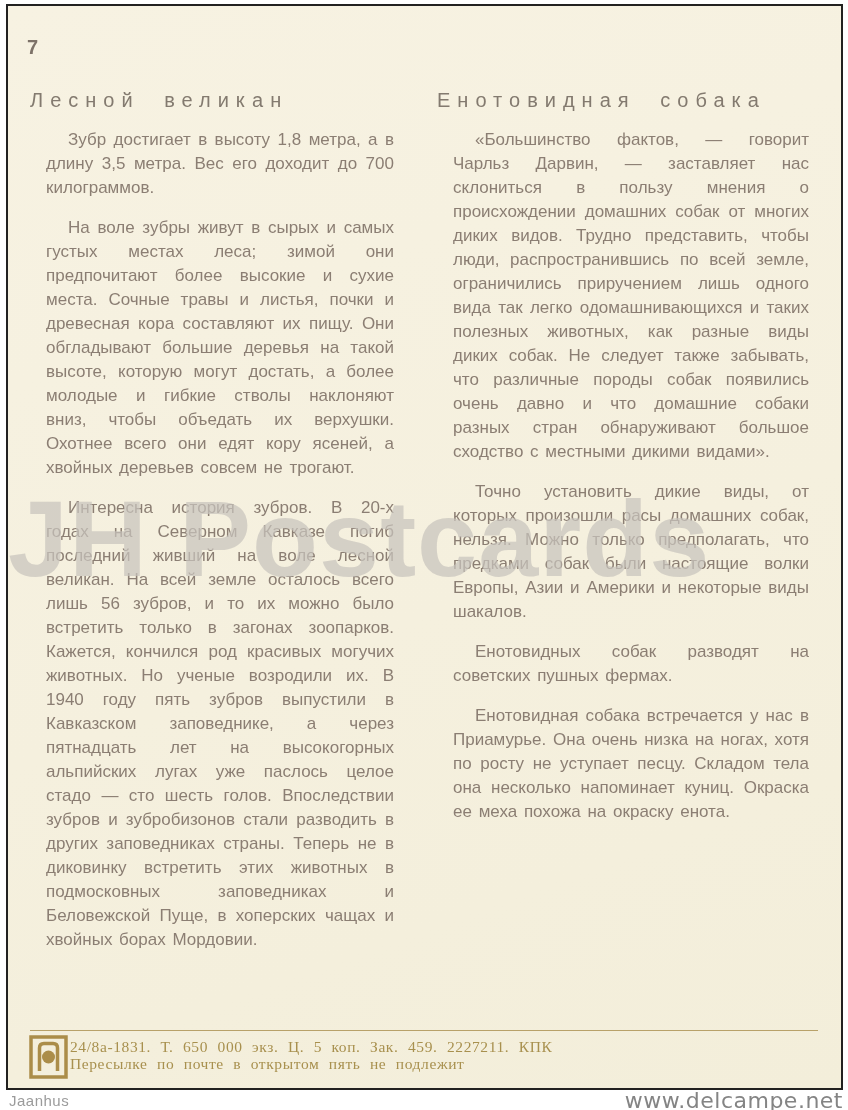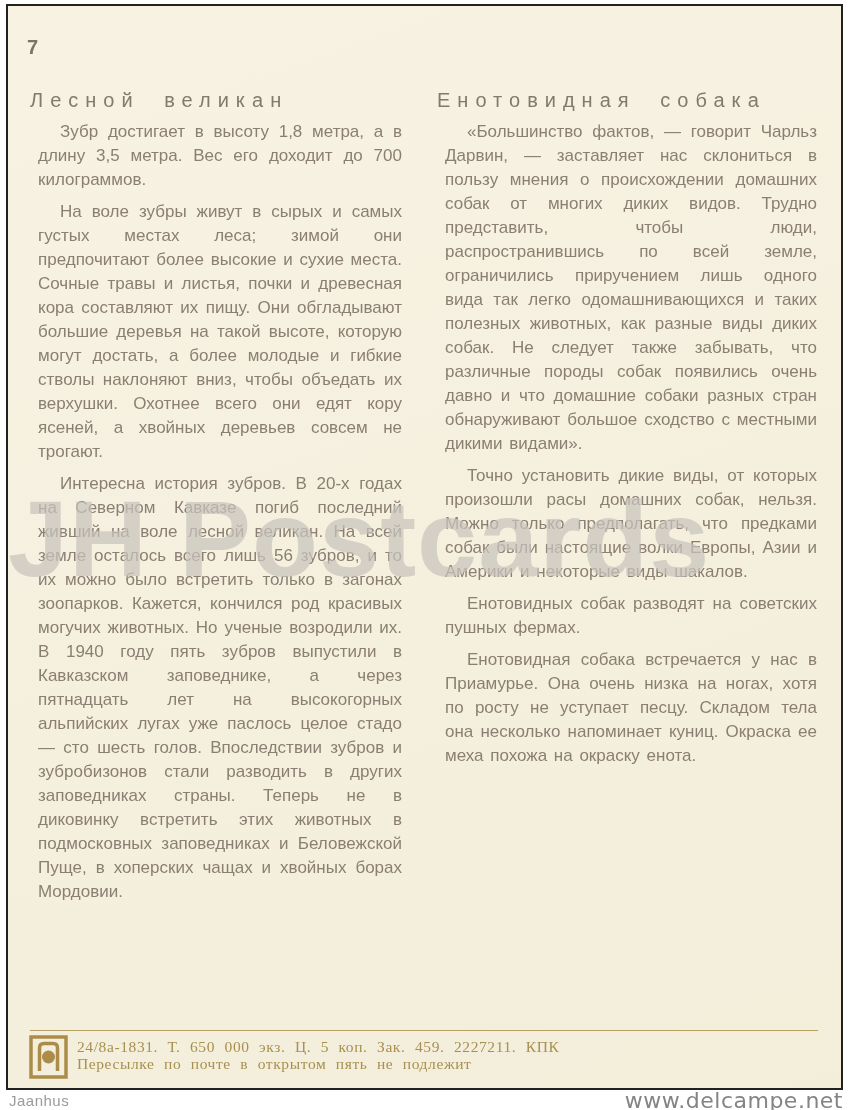--- a/index.html
+++ b/index.html
@@ -32,21 +32,21 @@
   .col-left{left:22px;width:380px;}
   .col-right{left:429px;width:388px;}
   .col h2{
     margin:0 0 4px 0;
     font-size:20px;font-weight:400;
     letter-spacing:7px;word-spacing:12px;
     color:#837a6f;
     text-align:left;
   }
   .col p{
-    margin:8px;
+    margin:16px;
     text-indent:22px;
   }
   .watermark{
     position:absolute;
     left:0;right:0;top:478px;
     text-align:left;
     font-size:108px;line-height:110px;
     font-weight:700;
     letter-spacing:1px;
     color:rgba(199,196,188,0.72);
@@ -56,21 +56,21 @@
   }
   .footer-rule{
     position:absolute;
     left:22px;top:1024px;
     width:788px;height:0;
     border-top:1px solid rgba(173,147,85,0.85);
   }
   .imprint{
     position:absolute;
     left:21px;top:1029px;
-    display:flex;align-items:flex-start;gap:9px;
+    display:flex;align-items:flex-start;gap:2px;
   }
   .imprint .logo{width:39px;height:44px;flex:0 0 auto;}
   .imprint-lines{
     padding-top:3px;
     font-family:"Liberation Serif", serif;
     font-size:15.5px;line-height:17px;
     color:#a8904e;
     letter-spacing:0.6px;
     word-spacing:5px;
     white-space:nowrap;

